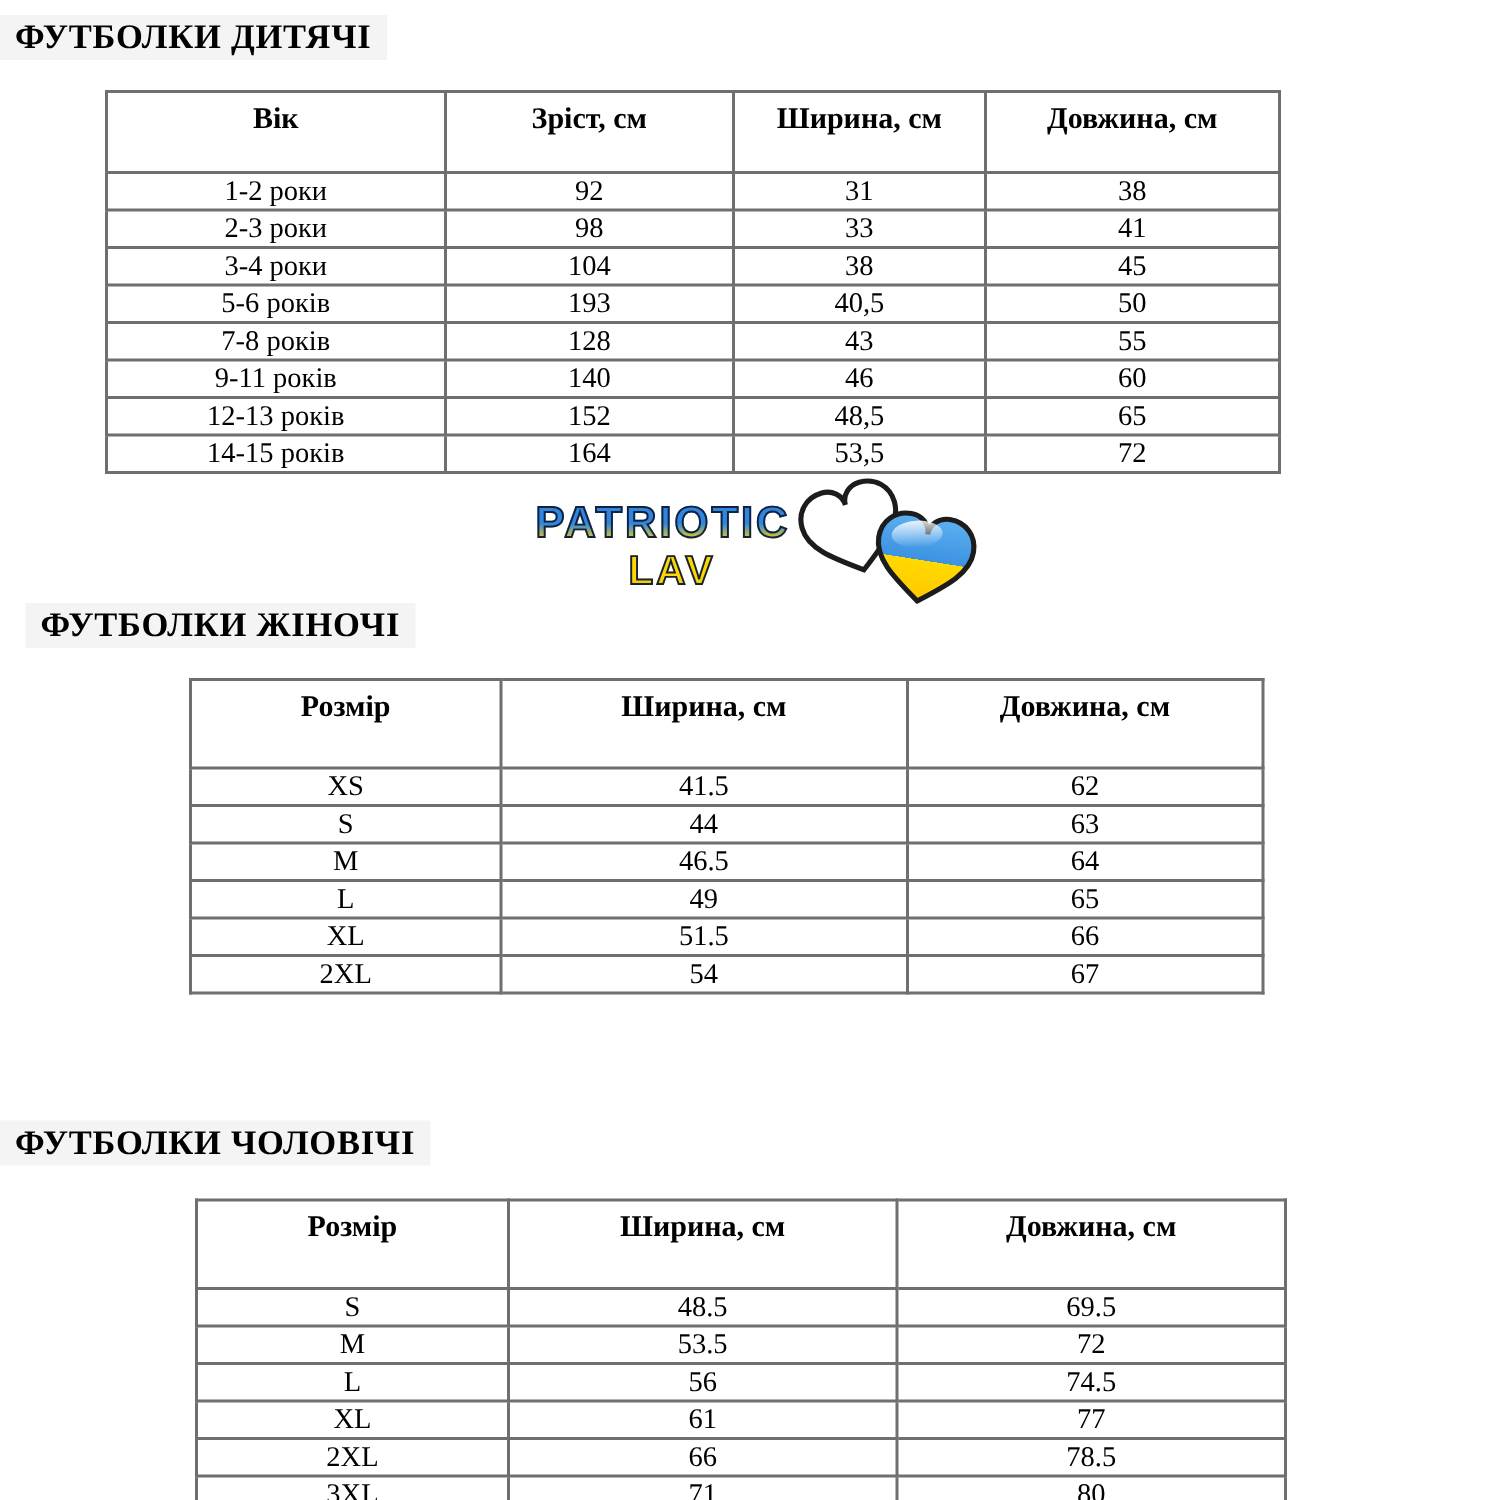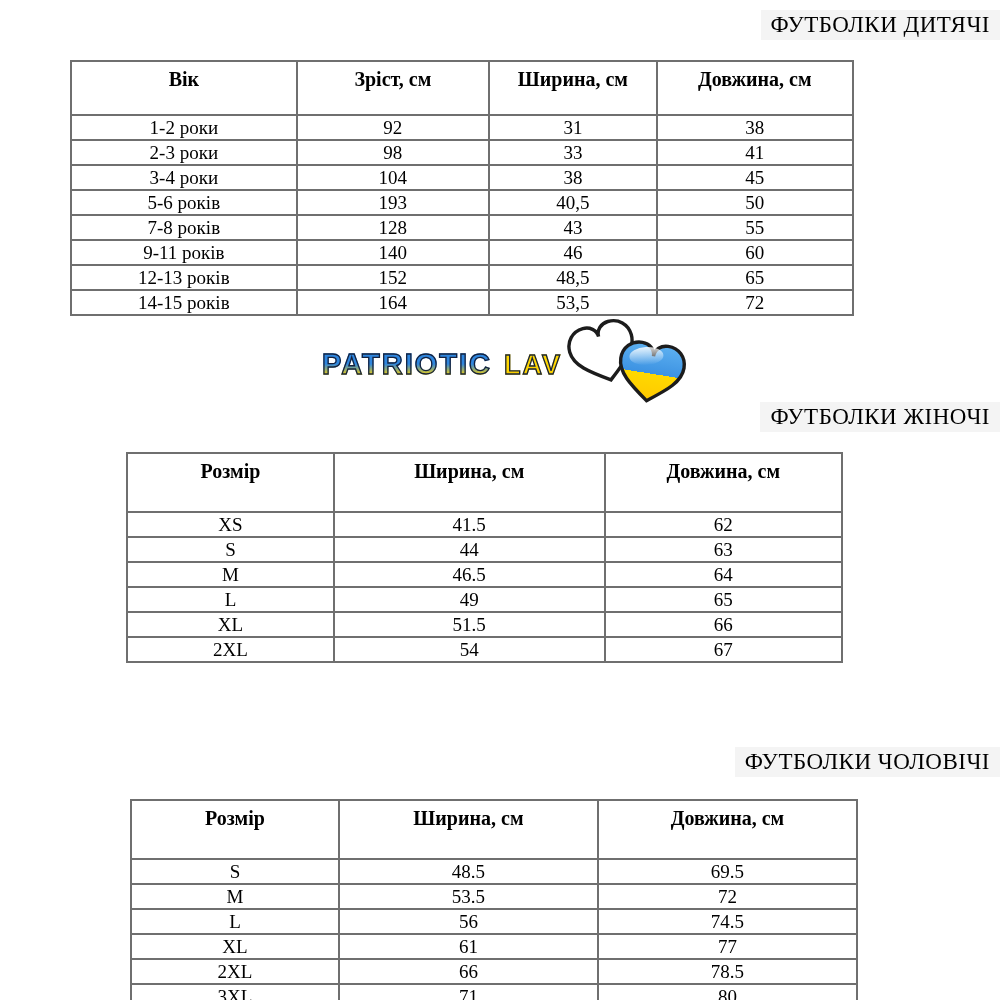--- a/index.html
+++ b/index.html
@@ -8,23 +8,23 @@
     background:#ffffff;
     font-family:"Liberation Serif", serif;
     color:#000;
     overflow:hidden;
   }
   .page{width:1000px;height:1000px;position:relative;}
 
   
   .title{
     margin:0;
-    text-align:right;
+    text-align:left;
     font-size:23px;
-    font-weight:normal;
+    font-weight:bold;
     line-height:28px;
     letter-spacing:.5px;
   }
   .title .title-text{
     background:#f4f4f4;
     padding:1px 10px;
     display:inline-block;
   }
   .sec-kids .title{padding-top:10px;}
 
@@ -71,20 +71,21 @@
   .logo-row{
     height:84px;
     margin-top:6px;
     display:flex;
     align-items:center;
     justify-content:center;
     transform:translateX(10px);
   }
   .logo-text{
     display:flex;
+    flex-direction:column;
     align-items:center;
     line-height:1;
   }
   .logo-line1,.logo-line2{
     font-family:"Liberation Sans", sans-serif;
     font-weight:bold;
     letter-spacing:2px;
     -webkit-text-stroke:1.3px #14213d;
     color:transparent;
     -webkit-background-clip:text;

